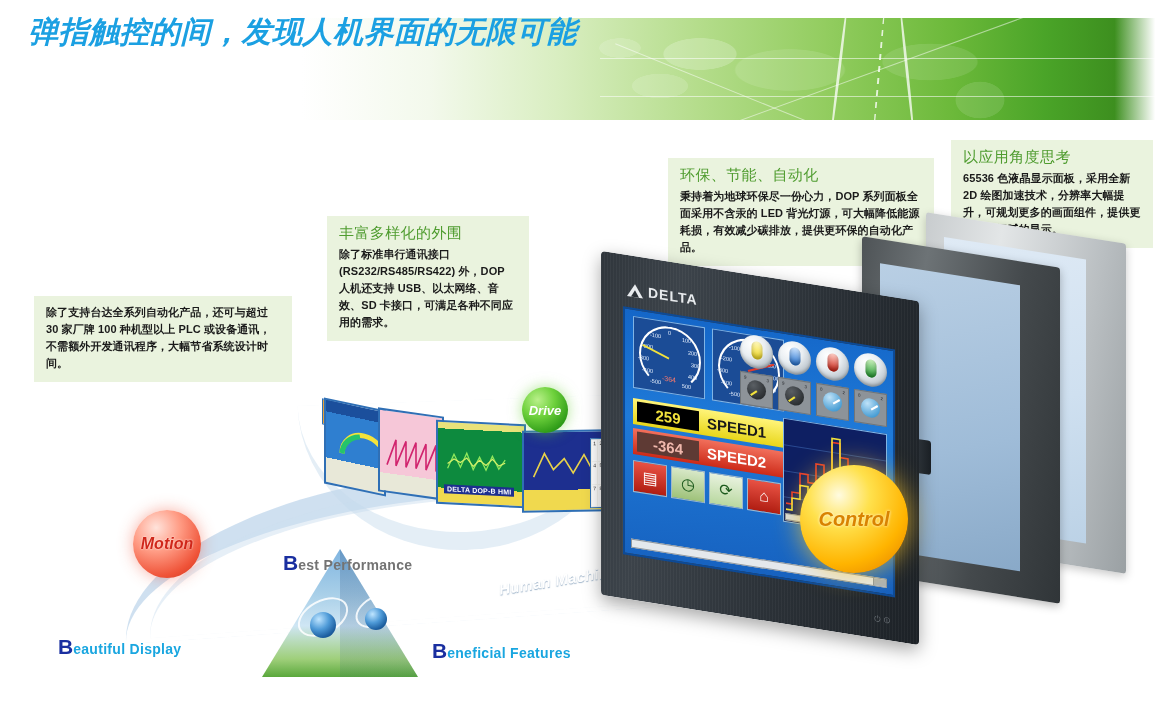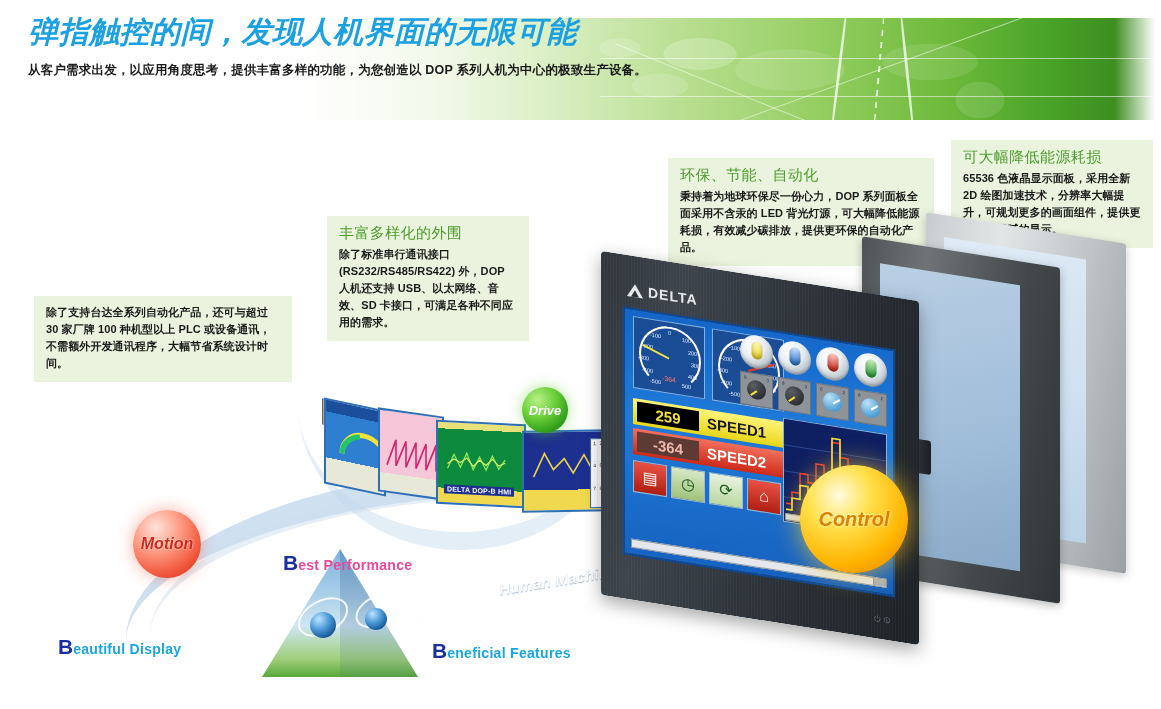--- a/index.html
+++ b/index.html
@@ -196,21 +196,21 @@
     border-radius: 50%;
   }
   .ring1 { left: 296px; top: 600px; width: 54px; height: 34px; transform: rotate(-28deg); }
   .ring2 { left: 354px; top: 596px; width: 46px; height: 30px; transform: rotate(-28deg); }
 
   .bword { position: absolute; white-space: nowrap; }
   .bword .cap {
     font-size: 21px; font-weight: bold; color: #1a2fa0;
   }
   .bword .rest {
-    font-size: 14px; font-weight: bold; color: #ec4899; letter-spacing: .3px;
+    font-size: 14px; font-weight: bold; color: #737373; letter-spacing: .3px;
   }
   .bword.cyan .cap  { color: #1a2fa0; }
   .bword.cyan .rest { color: #19a6e0; }
   #b-best    { left: 283px; top: 551px; }
   #b-display { left: 58px;  top: 635px; }
   #b-feature { left: 432px; top: 639px; }
 
   
   .panel {
     position: absolute; border-radius: 3px;
@@ -398,24 +398,23 @@
     <div class="banner-map"></div>
     <div class="lat lat1"></div>
     <div class="lat lat2"></div>
     <div class="diag d1"></div>
     <div class="diag d2"></div>
     <div class="meridian m1"></div>
     <div class="meridian m2"></div>
     <div class="meridian m3"></div>
   </div>
   <div class="banner-title">弹指触控的间，发现人机界面的无限可能</div>
-  <div class="banner-sub">从客户需求出发，以应用角度思考，提供丰富多样的功能，为您创造以 DOP 系列人机为中心的极致生产设备。</div>
 
   <div class="callout" id="callout-display">
-    <h3>可大幅降低能源耗损</h3>
+    <h3>以应用角度思考</h3>
     <p>65536 色液晶显示面板，采用全新 2D 绘图加速技术，分辨率大幅提升，可规划更多的画面组件，提供更艳丽更细腻的显示。</p>
   </div>
 
   <div class="callout" id="callout-eco">
     <h3>环保、节能、自动化</h3>
     <p>秉持着为地球环保尽一份心力，DOP 系列面板全面采用不含汞的 LED 背光灯源，可大幅降低能源耗损，有效减少碳排放，提供更环保的自动化产品。</p>
   </div>
 
   <div class="callout" id="callout-periph">
     <h3>丰富多样化的外围</h3>

